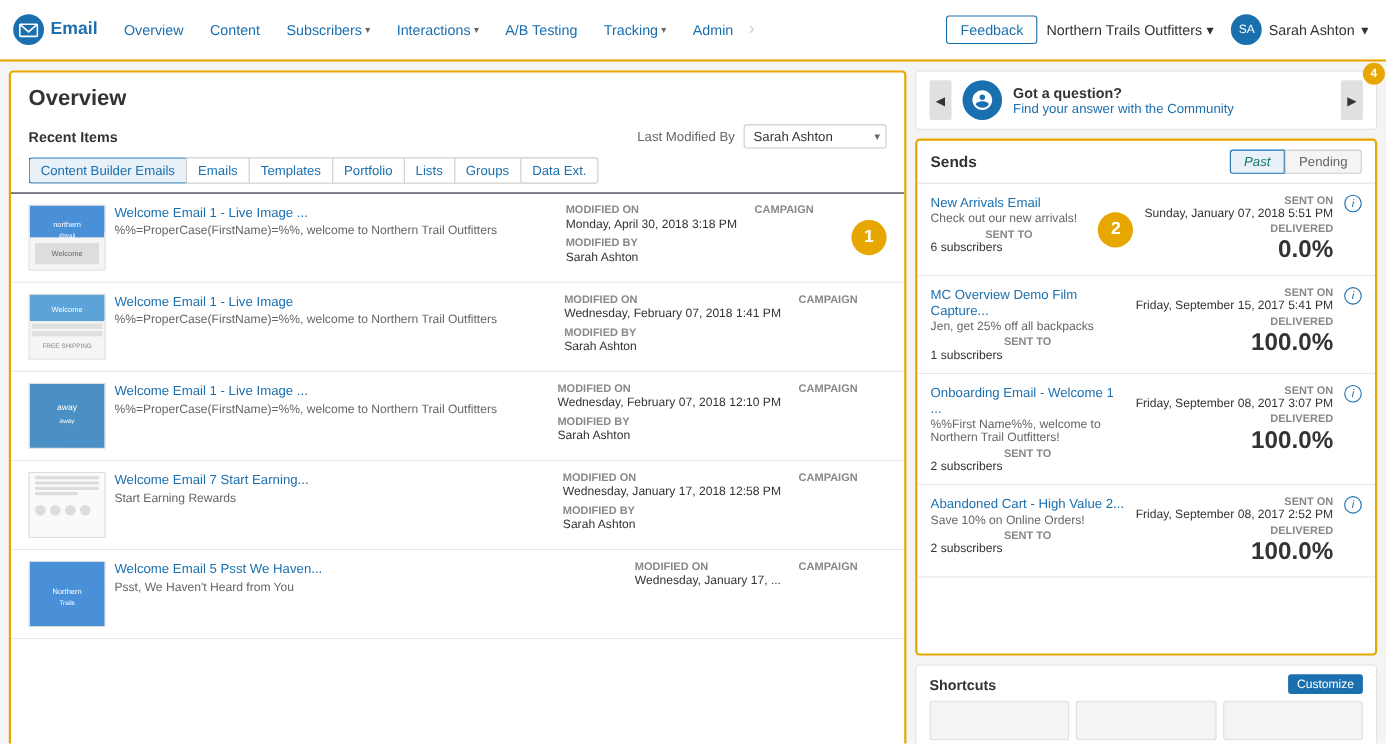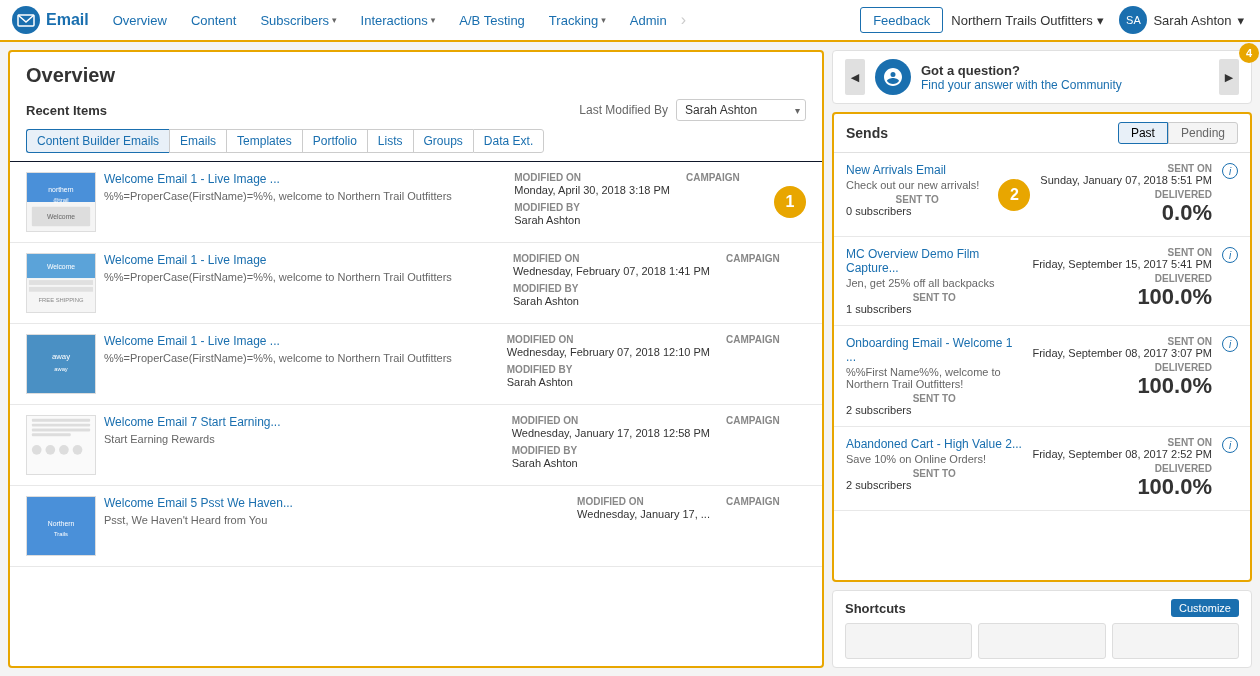--- a/index.html
+++ b/index.html
@@ -1,20 +1,20 @@
 <!DOCTYPE html>
 <html><head>
   <meta charset="utf-8">
   <style>
     * { box-sizing: border-box; margin: 0; padding: 0; }
     body { font-family: 'Segoe UI', Arial, sans-serif; font-size: 12px; background: #f4f4f4; color: #333; width: 1260px; height: 676px; overflow: hidden; }
 
     
     .nav-bar {
-      display: flex; align-items: center; height: 42px;
+      display: flex; align-items: center; height: 56px;
       background: #fff; border-bottom: 2px solid #e8a600;
       padding: 0 8px; gap: 0;
     }
     .nav-logo {
       display: flex; align-items: center; gap: 6px;
       font-size: 16px; font-weight: bold; color: #1a6faf;
       padding: 0 12px 0 4px; cursor: pointer;
     }
     .nav-logo-icon {
       width: 28px; height: 28px; background: #1a6faf; border-radius: 50%;
@@ -165,21 +165,21 @@
       padding: 8px 12px; border-bottom: 1px solid #e0e0e0;
     }
     .sends-title { font-size: 14px; font-weight: bold; color: #333; }
     .sends-tabs { display: flex; gap: 0; }
     .sends-tab {
       padding: 3px 12px; font-size: 12px; cursor: pointer;
       border: 1px solid #ccc; background: #f4f4f4; color: #666;
     }
     .sends-tab:first-child { border-radius: 3px 0 0 3px; }
     .sends-tab:last-child { border-right: 1px solid #ccc; border-radius: 0 3px 3px 0; }
-    .sends-tab.active { background: #e8f0f8; color: #000000; border-color: #1a6faf; }
+    .sends-tab.active { background: #e8f0f8; color: #0f766e; border-color: #1a6faf; font-style: italic; }
 
     .sends-list { flex: 1; overflow-y: auto; }
     .send-item {
       display: flex; align-items: flex-start; gap: 10px;
       padding: 10px 12px; border-bottom: 1px solid #e8e8e8;
     }
     .send-info { flex: 1; }
     .send-title { color: #1a6faf; font-size: 12px; cursor: pointer; margin-bottom: 2px; }
     .send-desc { font-size: 11px; color: #666; margin-bottom: 3px; }
     .send-meta-label { font-size: 10px; color: #888; font-weight: 600; text-transform: uppercase; text-align: center; }
@@ -510,21 +510,21 @@
         </div>
       </div>
 
       <div class="sends-list">
 
         <div class="send-item">
           <div class="send-info">
             <div class="send-title">New Arrivals Email</div>
             <div class="send-desc">Check out our new arrivals!</div>
             <div class="send-meta-label">SENT TO</div>
-            <div class="send-meta-val">0 subscribers</div>
+            <div class="send-meta-val">6 subscribers</div>
           </div>
           <div class="badge-circle">2</div>
           <div class="send-stats">
             <div class="sent-on-label">SENT ON</div>
             <div class="sent-on-val">Sunday, January 07, 2018 5:51 PM</div>
             <div class="delivered-label">DELIVERED</div>
             <div class="delivered-val">0.0%</div>
           </div>
           <div class="info-icon">i</div>
         </div>

